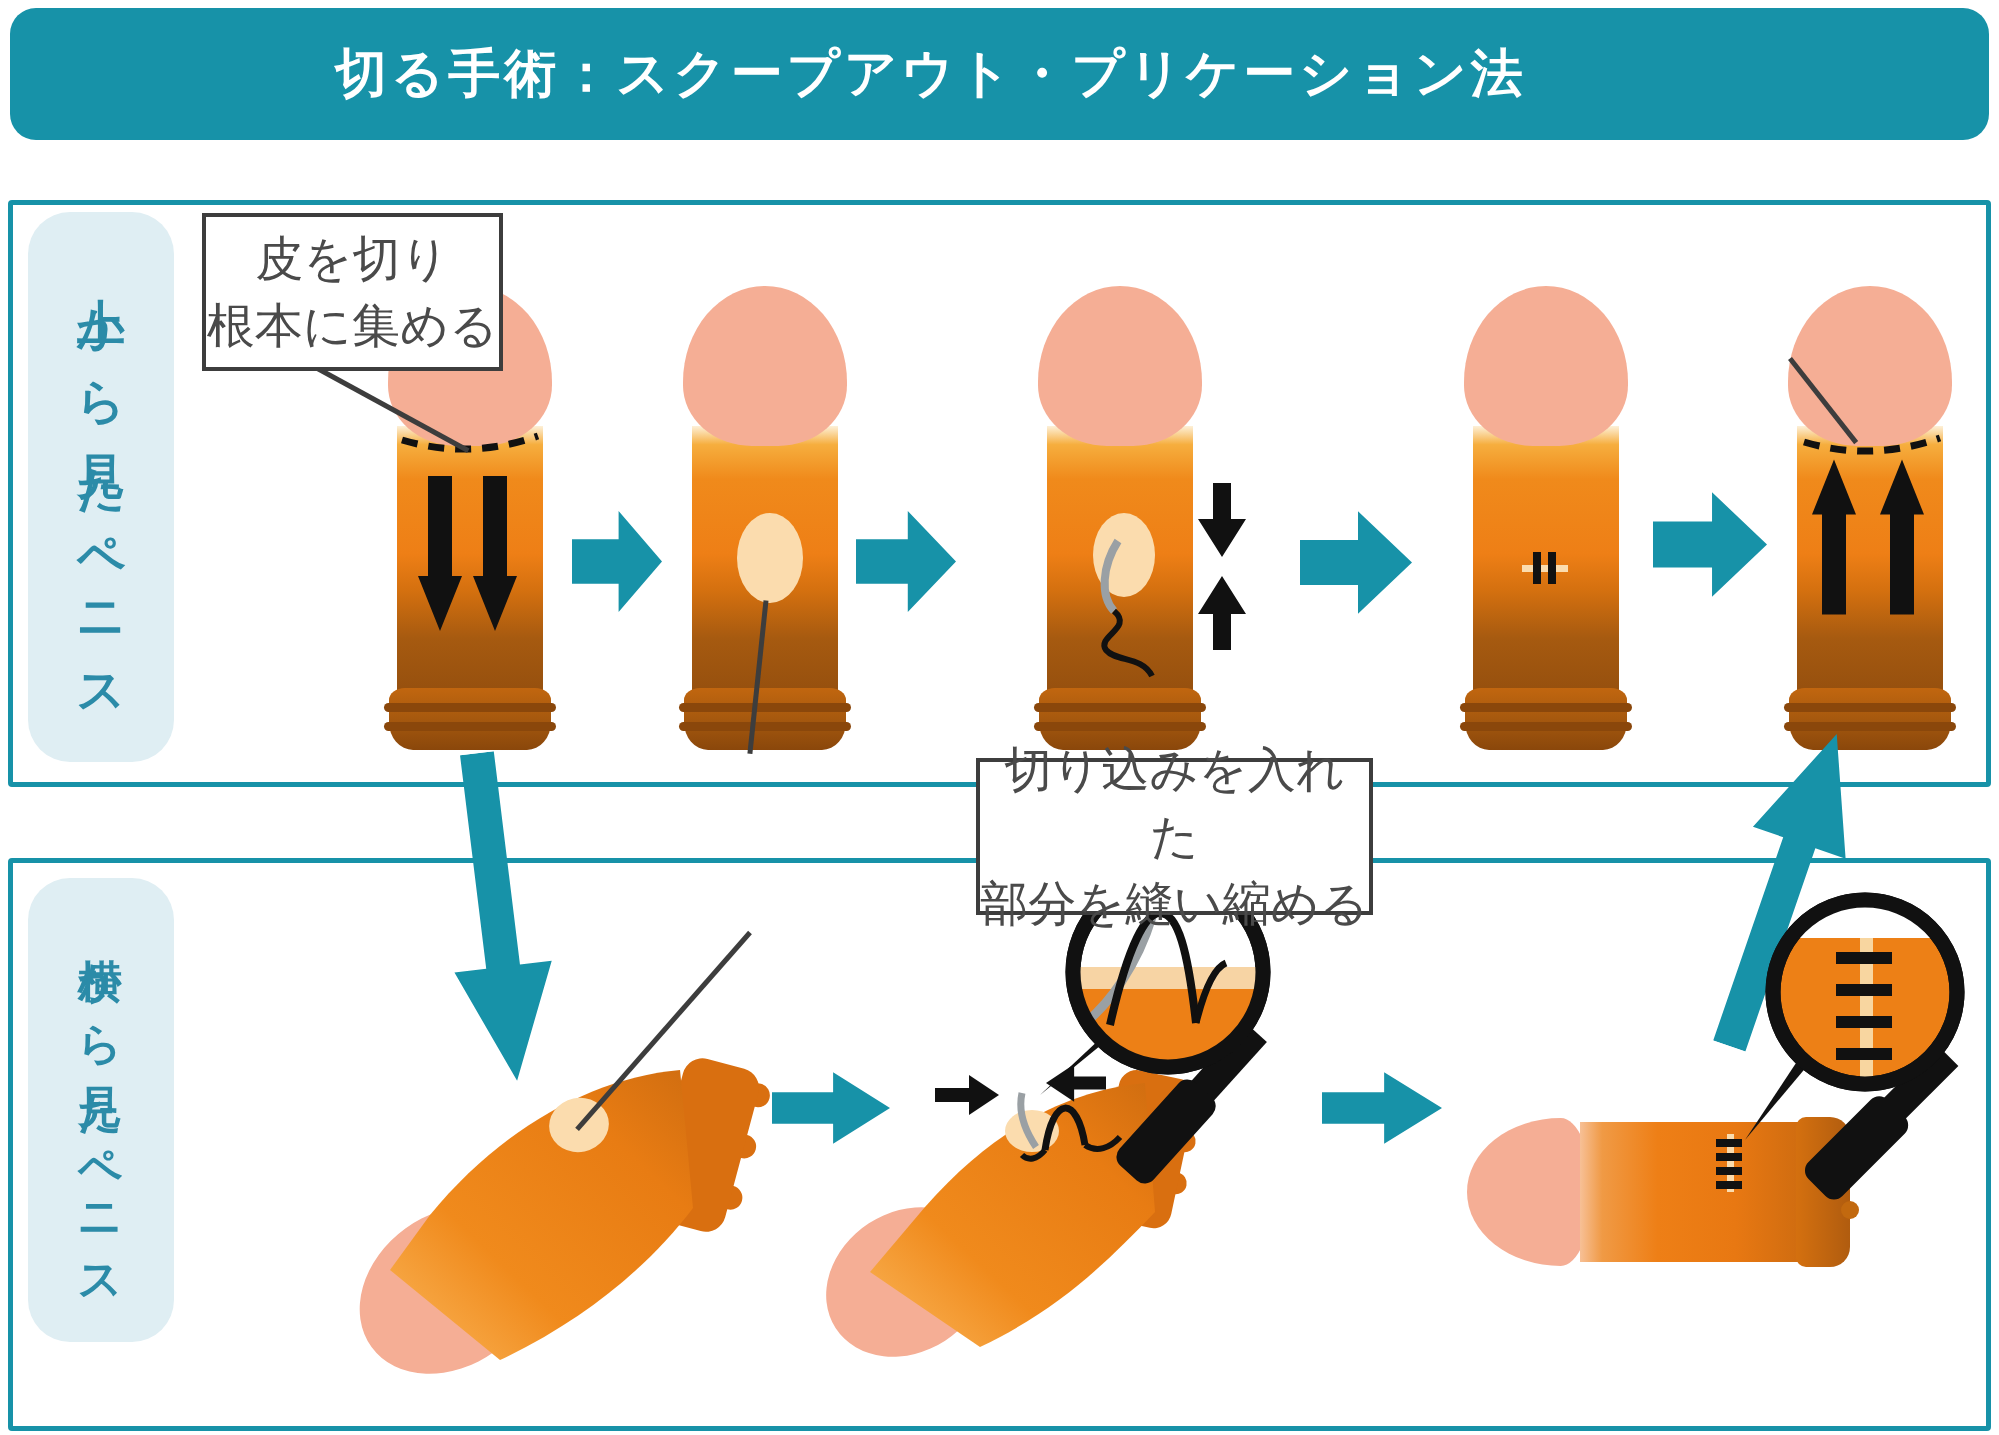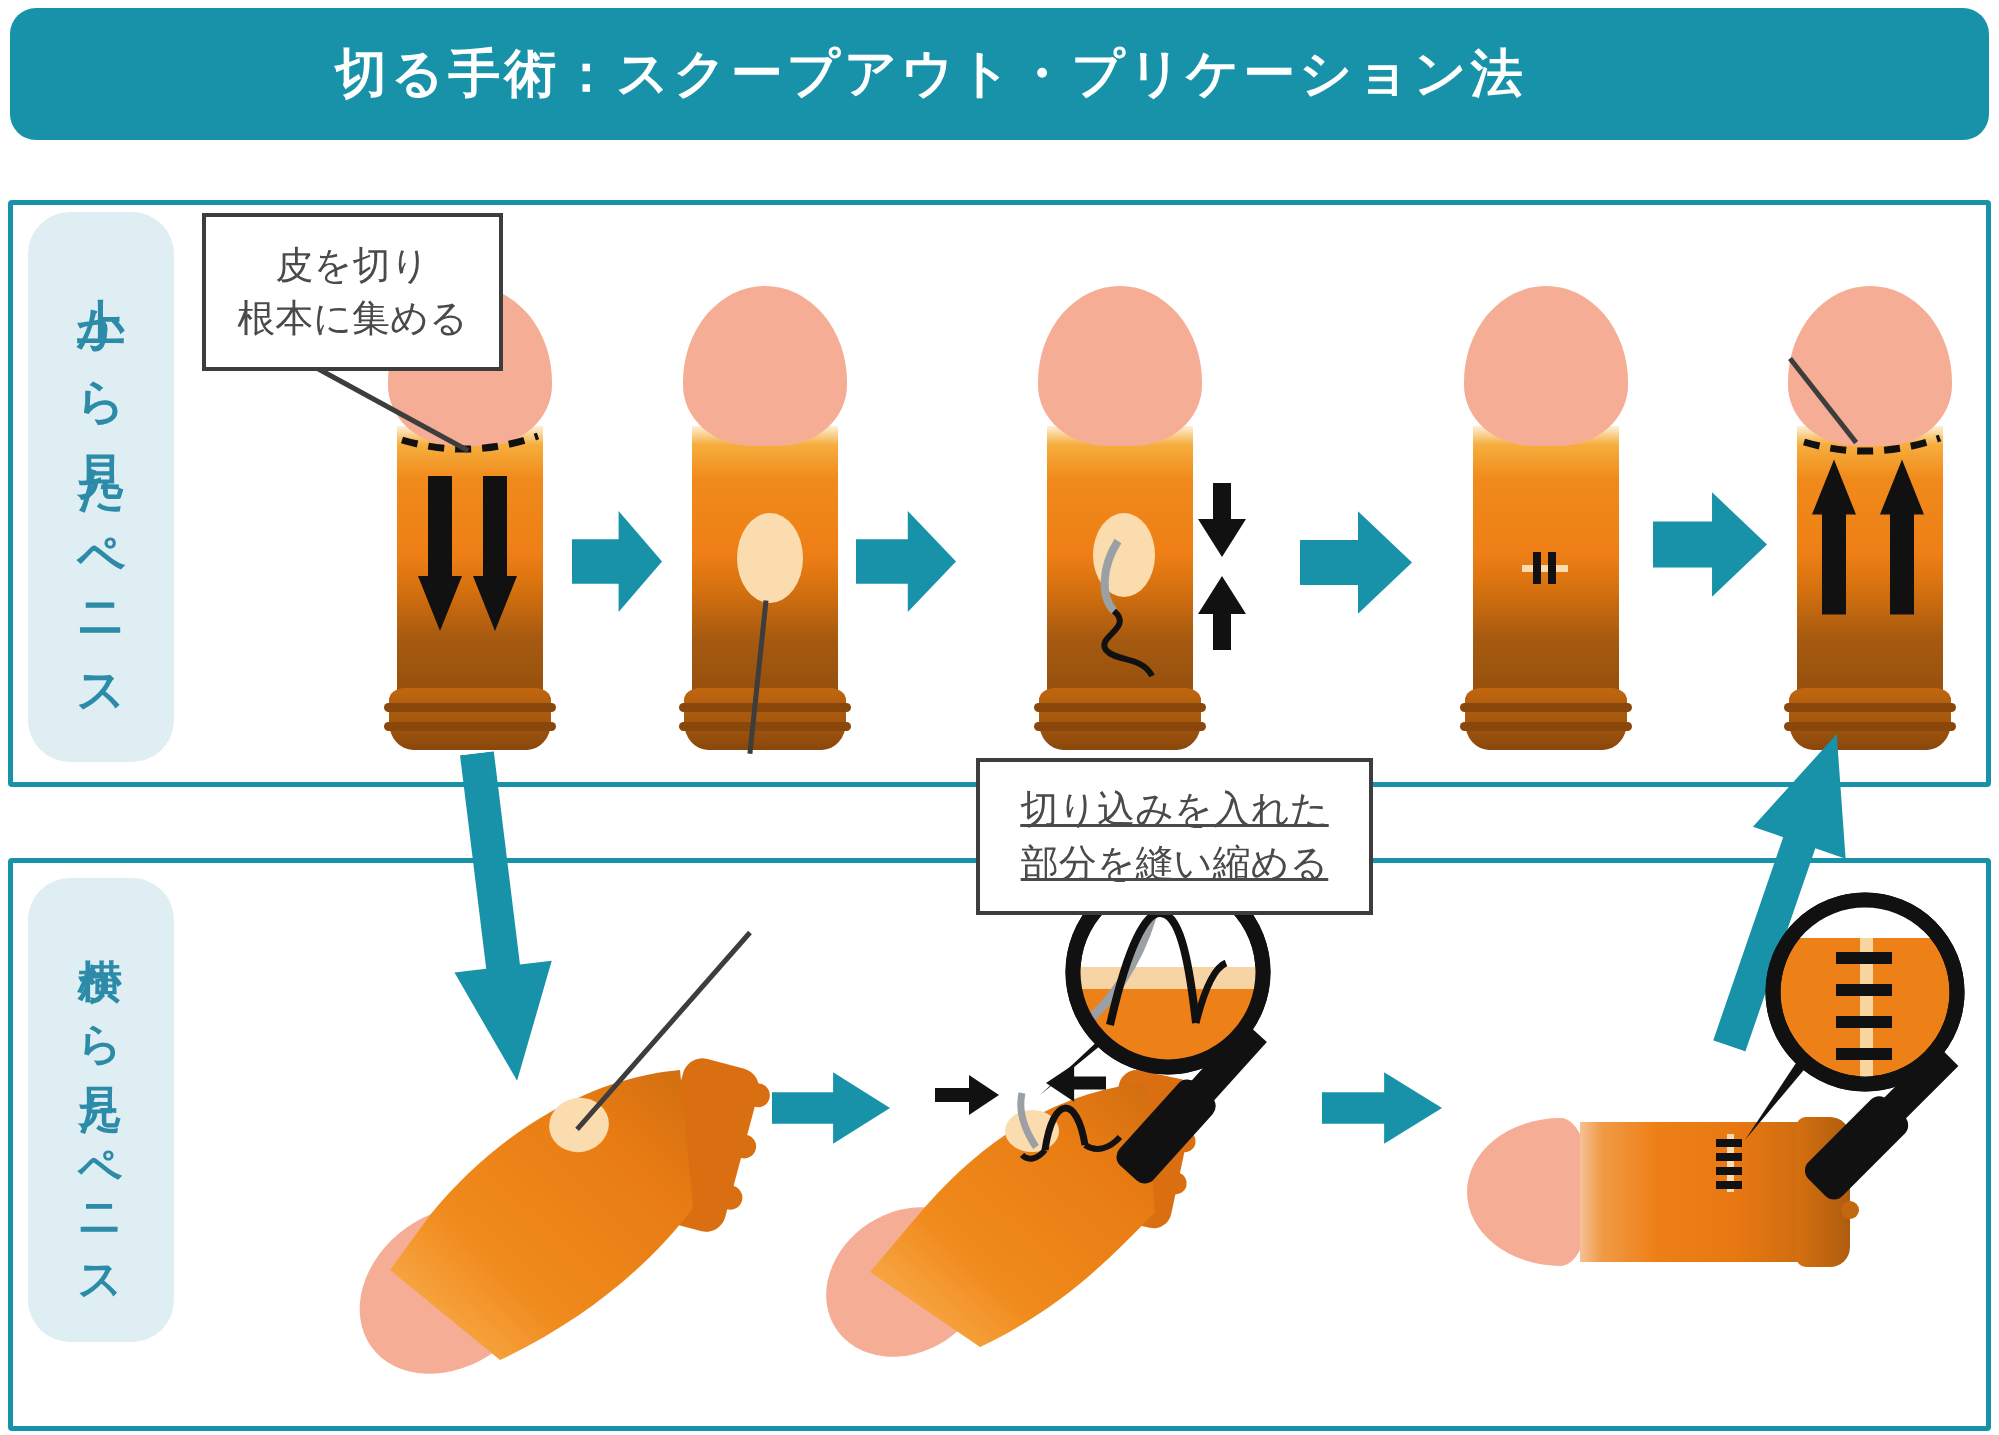--- a/index.html
+++ b/index.html
@@ -19,25 +19,25 @@
 
   .vlabel-box{width:146px;background:#dfeef3;border-radius:42px;display:flex;align-items:center;justify-content:center;z-index:2;}
   .vlabel-top{left:28px;top:212px;height:550px;}
   .vlabel-bottom{left:28px;top:878px;height:464px;}
   .vlabel{writing-mode:vertical-rl;text-orientation:upright;color:#2b8ba8;font-weight:bold;}
   .vlabel-top .vlabel{font-size:48px;letter-spacing:16px;}
   .vlabel-bottom .vlabel{font-size:44px;letter-spacing:9px;}
 
   
   .callout{background:#fff;border:4px solid #3d3d3d;color:#4a4a4a;display:flex;align-items:center;justify-content:center;
-           text-align:center;font-size:38px;line-height:1.4;white-space:pre-line;z-index:6;}
+           text-align:center;font-size:48px;line-height:1.4;white-space:pre-line;z-index:6;}
   .co-cut{left:202px;top:213px;width:293px;height:150px;}
   .co-return{left:1609px;top:209px;width:219px;height:145px;}
   .co-incision{left:580px;top:751px;width:343px;height:176px;}
-  .co-shrink{left:976px;top:758px;width:389px;height:149px;text-decoration:underline;}
+  .co-shrink{left:976px;top:758px;width:389px;height:149px;}
   .co-improved{left:1482px;top:778px;width:218px;height:140px;font-size:36px;}
 
   
   .pline{height:5px;background:#3d3d3d;transform-origin:0 50%;z-index:4;}
 
   
   .penis{width:164px;height:466px;top:286px;z-index:2;}
   .glans{position:absolute;left:0;top:0;width:164px;height:160px;background:#f5ae95;
          border-radius:50% 50% 42% 42% / 60% 60% 38% 38%;z-index:3;}
   .shaft{position:absolute;left:9px;top:140px;width:146px;height:266px;z-index:2;

